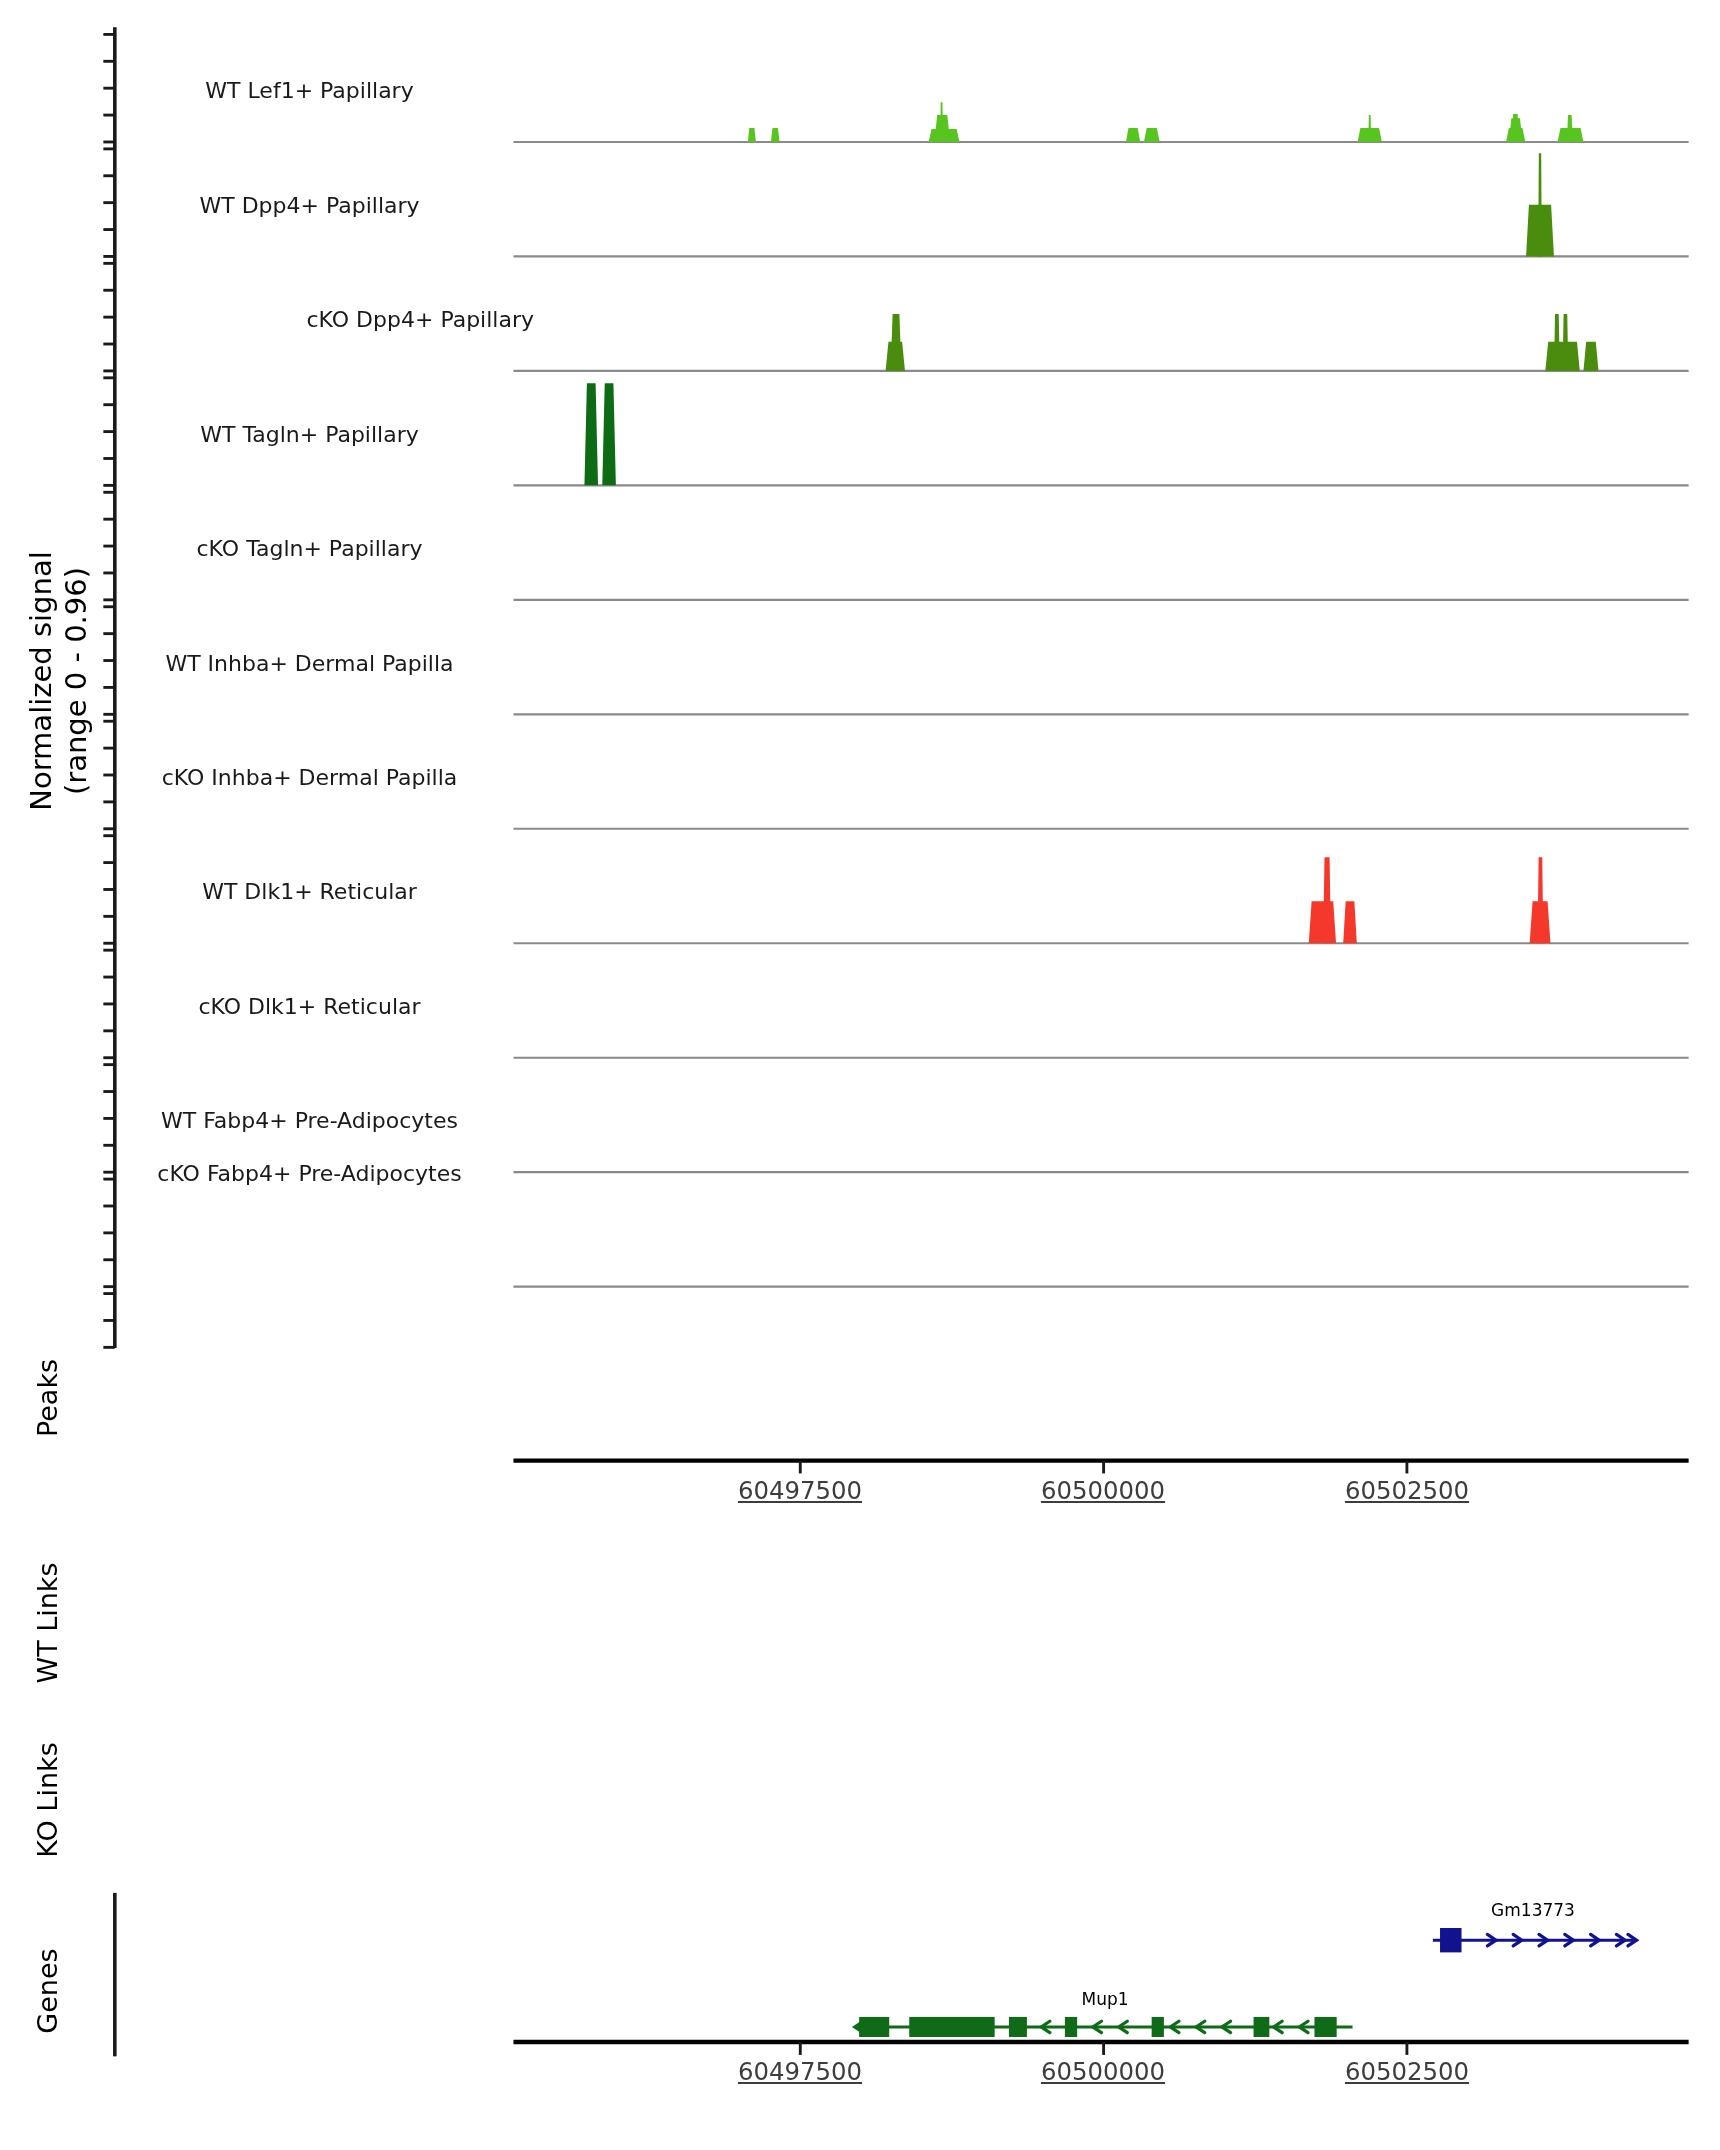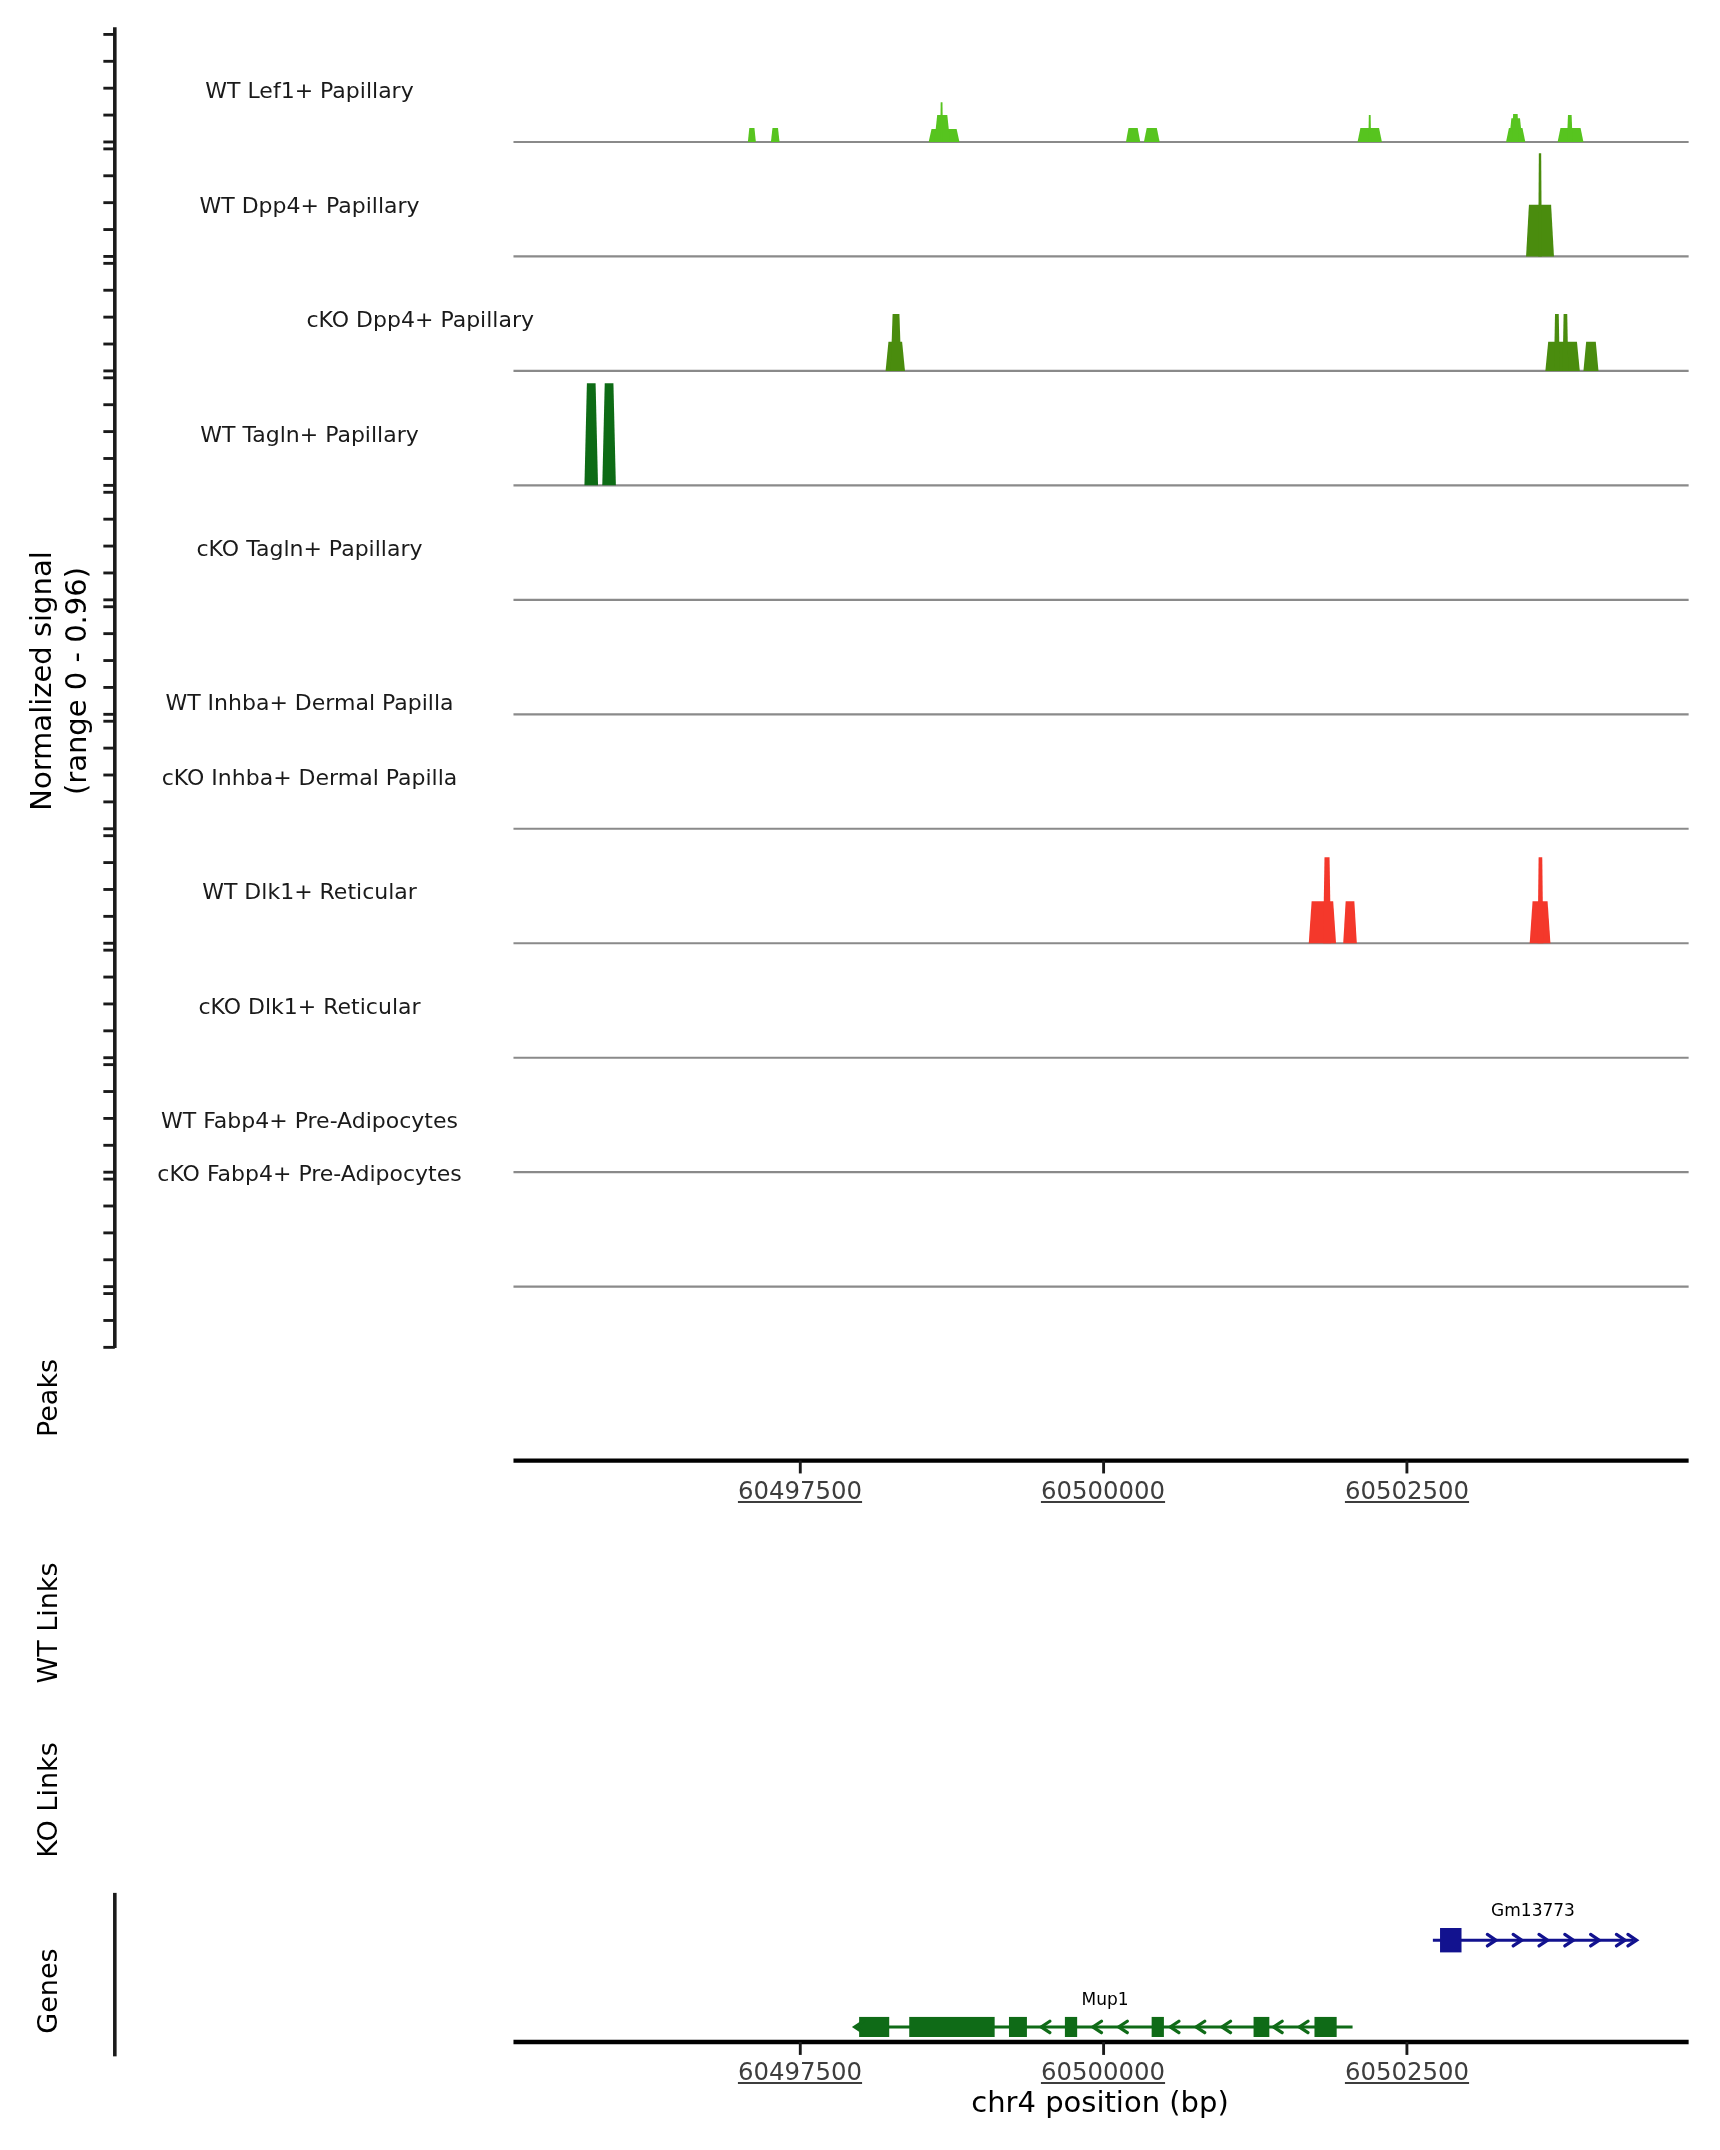--- a/index.html
+++ b/index.html
@@ -163,29 +163,28 @@
   <div class="ylabel" style="left:59px;top:681px;">
     <div>Normalized signal</div>
     <div>(range 0 - 0.96)</div>
   </div>
 
   <div class="vlabel" style="left:47px;top:1398px;">Peaks</div>
   <div class="vlabel" style="left:47px;top:1623px;">WT Links</div>
   <div class="vlabel" style="left:47px;top:1800px;">KO Links</div>
   <div class="vlabel" style="left:47px;top:1991px;">Genes</div>
 
-  <div class="xlabel" style="left:670px;top:2085px;">chr4 position (bp)</div>
 
   <div id="labels">
       <div class="track-label" style="left: 73px; top: 90px;">WT Lef1+ Papillary</div>
       <div class="track-label" style="left: 73px; top: 205px;">WT Dpp4+ Papillary</div>
       <div class="track-label" style="left: 61px; top: 319px; text-align: right;">cKO Dpp4+ Papillary</div>
       <div class="track-label" style="left: 73px; top: 434px;">WT Tagln+ Papillary</div>
       <div class="track-label" style="left: 73px; top: 548px;">cKO Tagln+ Papillary</div>
-      <div class="track-label" style="left: 73px; top: 663px; margin-top: 39px;">WT Inhba+ Dermal Papilla</div>
+      <div class="track-label" style="left: 73px; top: 663px;">WT Inhba+ Dermal Papilla</div>
       <div class="track-label" style="left: 73px; top: 777px;">cKO Inhba+ Dermal Papilla</div>
       <div class="track-label" style="left: 73px; top: 891px;">WT Dlk1+ Reticular</div>
       <div class="track-label" style="left: 73px; top: 1006px;">cKO Dlk1+ Reticular</div>
       <div class="track-label" style="left: 73px; top: 1120px;">WT Fabp4+ Pre-Adipocytes</div>
       <div class="track-label" style="left: 73px; top: 1173px;">cKO Fabp4+ Pre-Adipocytes</div>
       <div class="ticklabel" style="left: 800px; top: 1476px;">60497500</div>
       <div class="ticklabel" style="left: 1103px; top: 1476px;">60500000</div>
       <div class="ticklabel" style="left: 1407px; top: 1476px;">60502500</div>
       <div class="ticklabel" style="left: 800px; top: 2057px;">60497500</div>
       <div class="ticklabel" style="left: 1103px; top: 2057px;">60500000</div>

